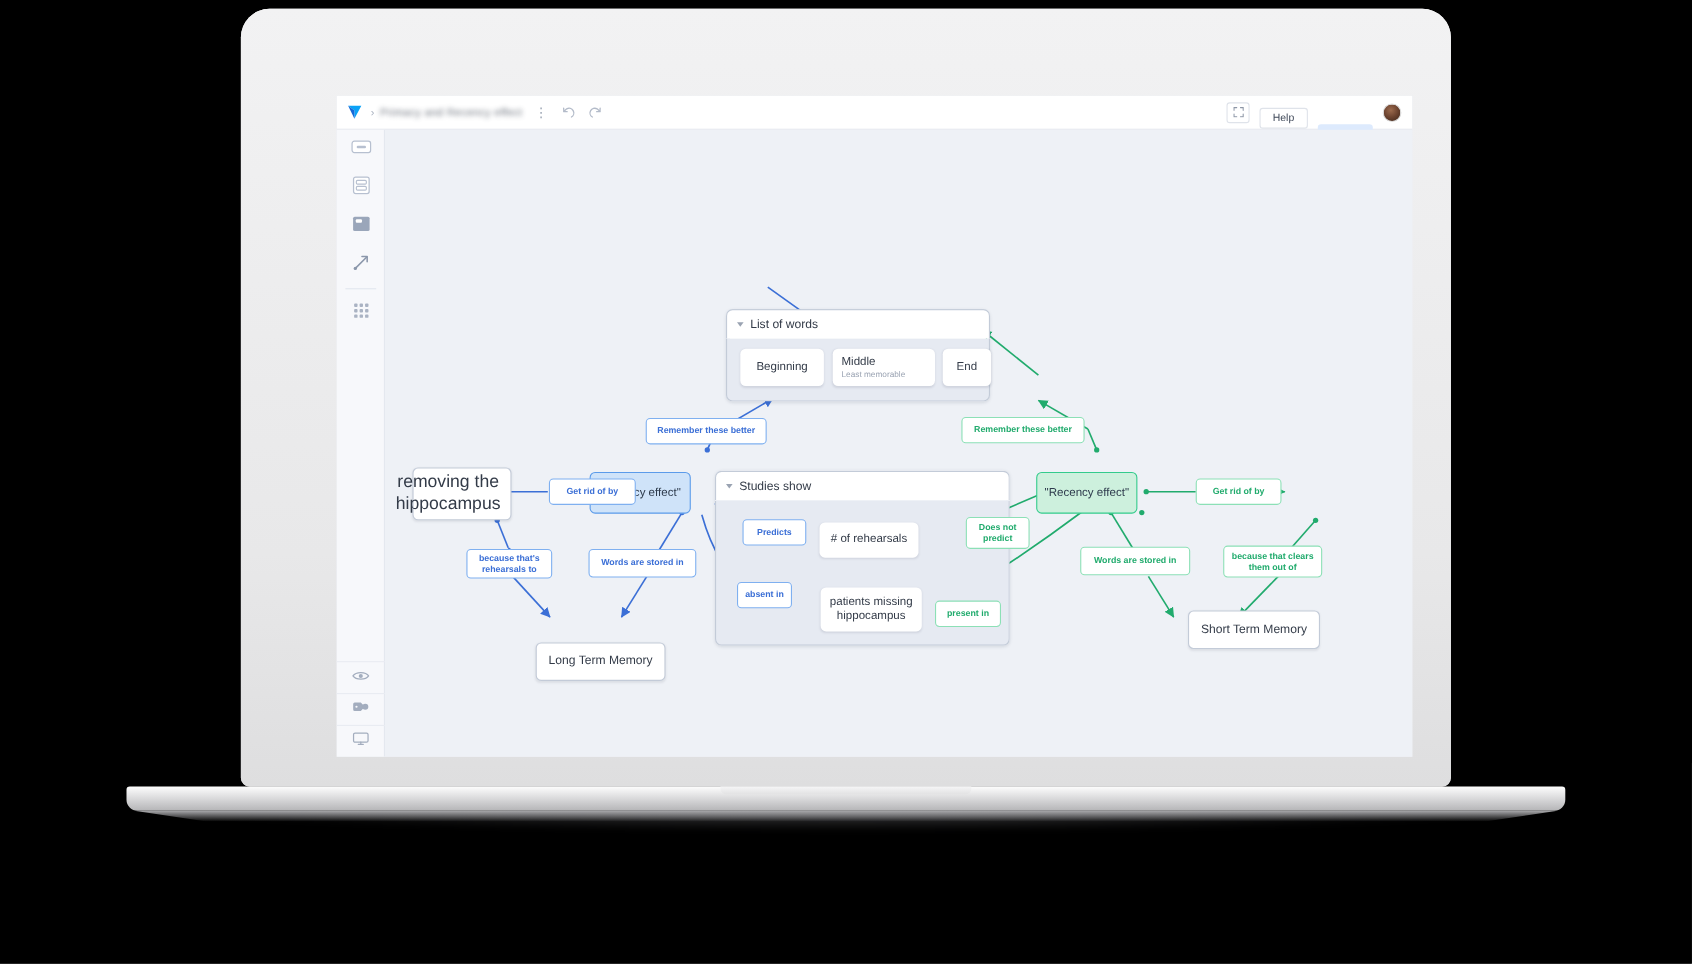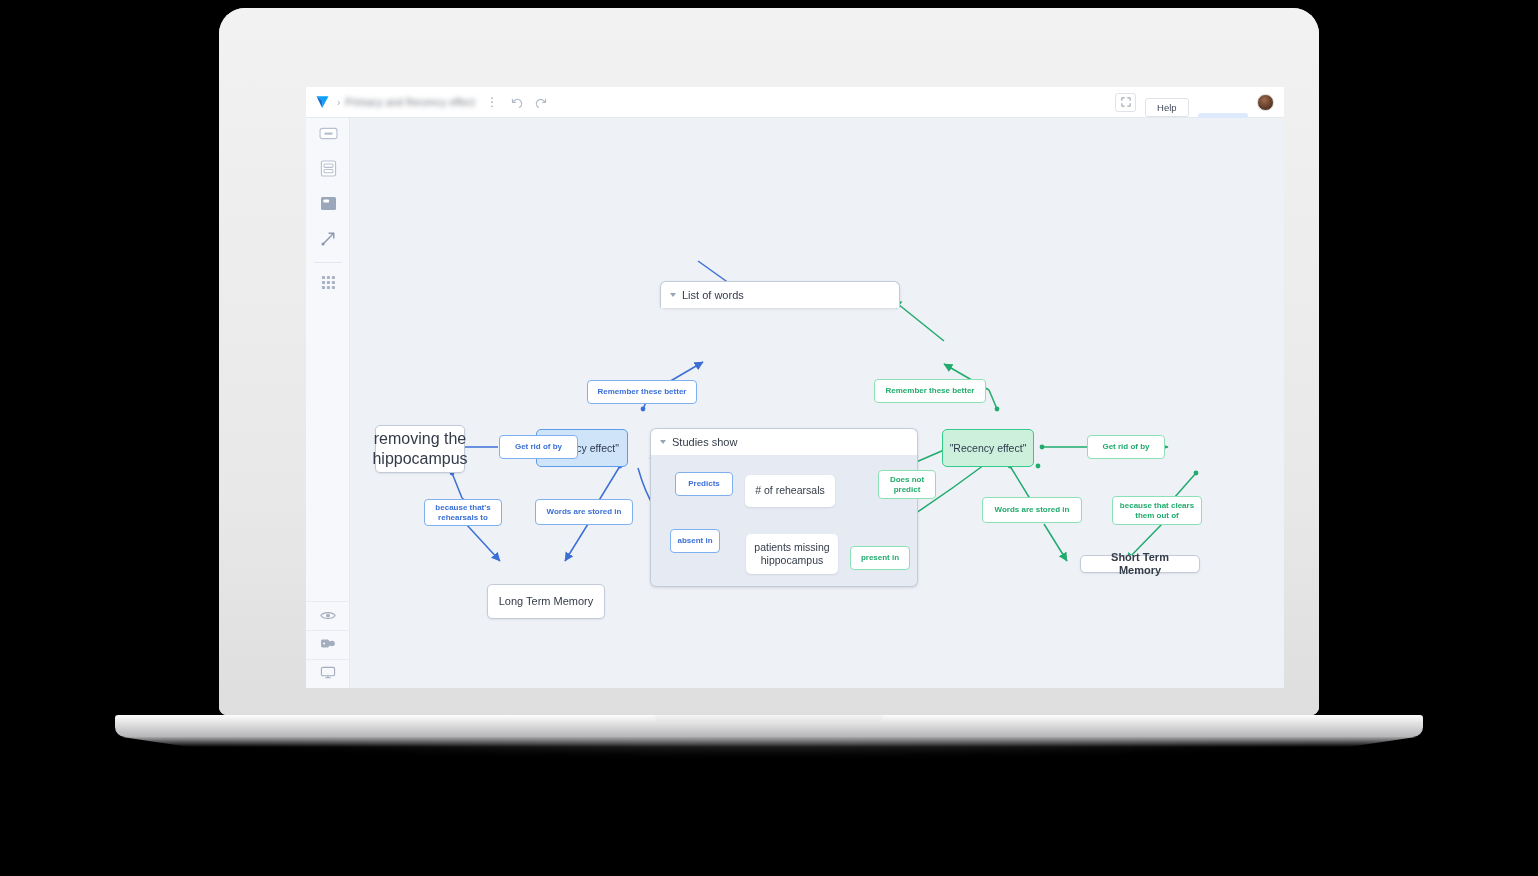--- a/index.html
+++ b/index.html
@@ -324,55 +324,67 @@
           <circle cx="846" cy="355" r="2.4" fill="#21ab6d" stroke="none"></circle>
           <circle cx="688" cy="348" r="2.4" fill="#21ab6d" stroke="none"></circle>
         </g>
       </svg>
 
       <div class="group" style="left:310px; top:163px; width:240px;">
         <div class="group-head">
           <span class="caret"></span>
           <span>List of words</span>
         </div>
+        <div class="group-body" style="height:57px;">
+          <div class="sub" style="left:12px; top:9px; width:76px; height:34px;">
+            <span class="stext">Beginning</span>
+          </div>
+          <div class="sub" style="left:96px; top:9px; width:93px; height:34px; flex-direction:column; align-items:flex-start; justify-content:center;">
+            <span class="stext">Middle</span>
+            <span class="stext sublabel">Least memorable</span>
+          </div>
+          <div class="sub" style="left:196px; top:9px; width:44px; height:34px;">
+            <span class="stext">End</span>
+          </div>
+        </div>
       </div>
 
       <div class="group" style="left:300px; top:310px; width:268px;">
         <div class="group-head">
           <span class="caret"></span>
           <span>Studies show</span>
         </div>
         <div class="group-body" style="height:132px;">
           <div class="sub" style="left:94px; top:20px; width:90px; height:32px;">
             <span class="stext"># of rehearsals</span>
           </div>
           <div class="sub" style="left:95px; top:79px; width:92px; height:40px; justify-content:flex-start;">
             <span class="stext">patients missing hippocampus</span>
           </div>
         </div>
       </div>
 
-      <div class="node" style="left:25px; top:307px; width:90px; height:48px; justify-content:center;">
+      <div class="node" style="left:25px; top:307px; width:90px; height:48px; justify-content:flex-end;">
         <span class="ntext">removing the hippocampus</span>
       </div>
 
       <div class="chip blue" style="left:186px; top:311px; width:92px; height:38px;">
         <span>"Primacy effect"</span>
       </div>
 
       <div class="chip green" style="left:592px; top:311px; width:92px; height:38px;">
         <span>"Recency effect"</span>
       </div>
 
 
       <div class="node" style="left:137px; top:437px; width:118px; height:35px; font-weight:normal; font-size:11px;margin-top:29px;">
         <span class="ntext">Long Term Memory</span>
       </div>
 
-      <div class="node" style="left:730px; top:437px; width:120px; height:18px; font-weight:bold; font-size:11px;">
+      <div class="node" style="left:730px; top:437px; width:120px; height:35px; font-weight:normal; font-size:11px;">
         <span class="ntext">Short Term Memory</span>
       </div>
 
       <div class="lbl blue" style="left:237px; top:262px; width:110px; height:24px;">
         <span>Remember these better</span>
       </div>
       <div class="lbl green" style="left:524px; top:261px; width:112px; height:24px;">
         <span>Remember these better</span>
       </div>
       <div class="lbl blue" style="left:149px; top:317px; width:79px; height:24px;">

